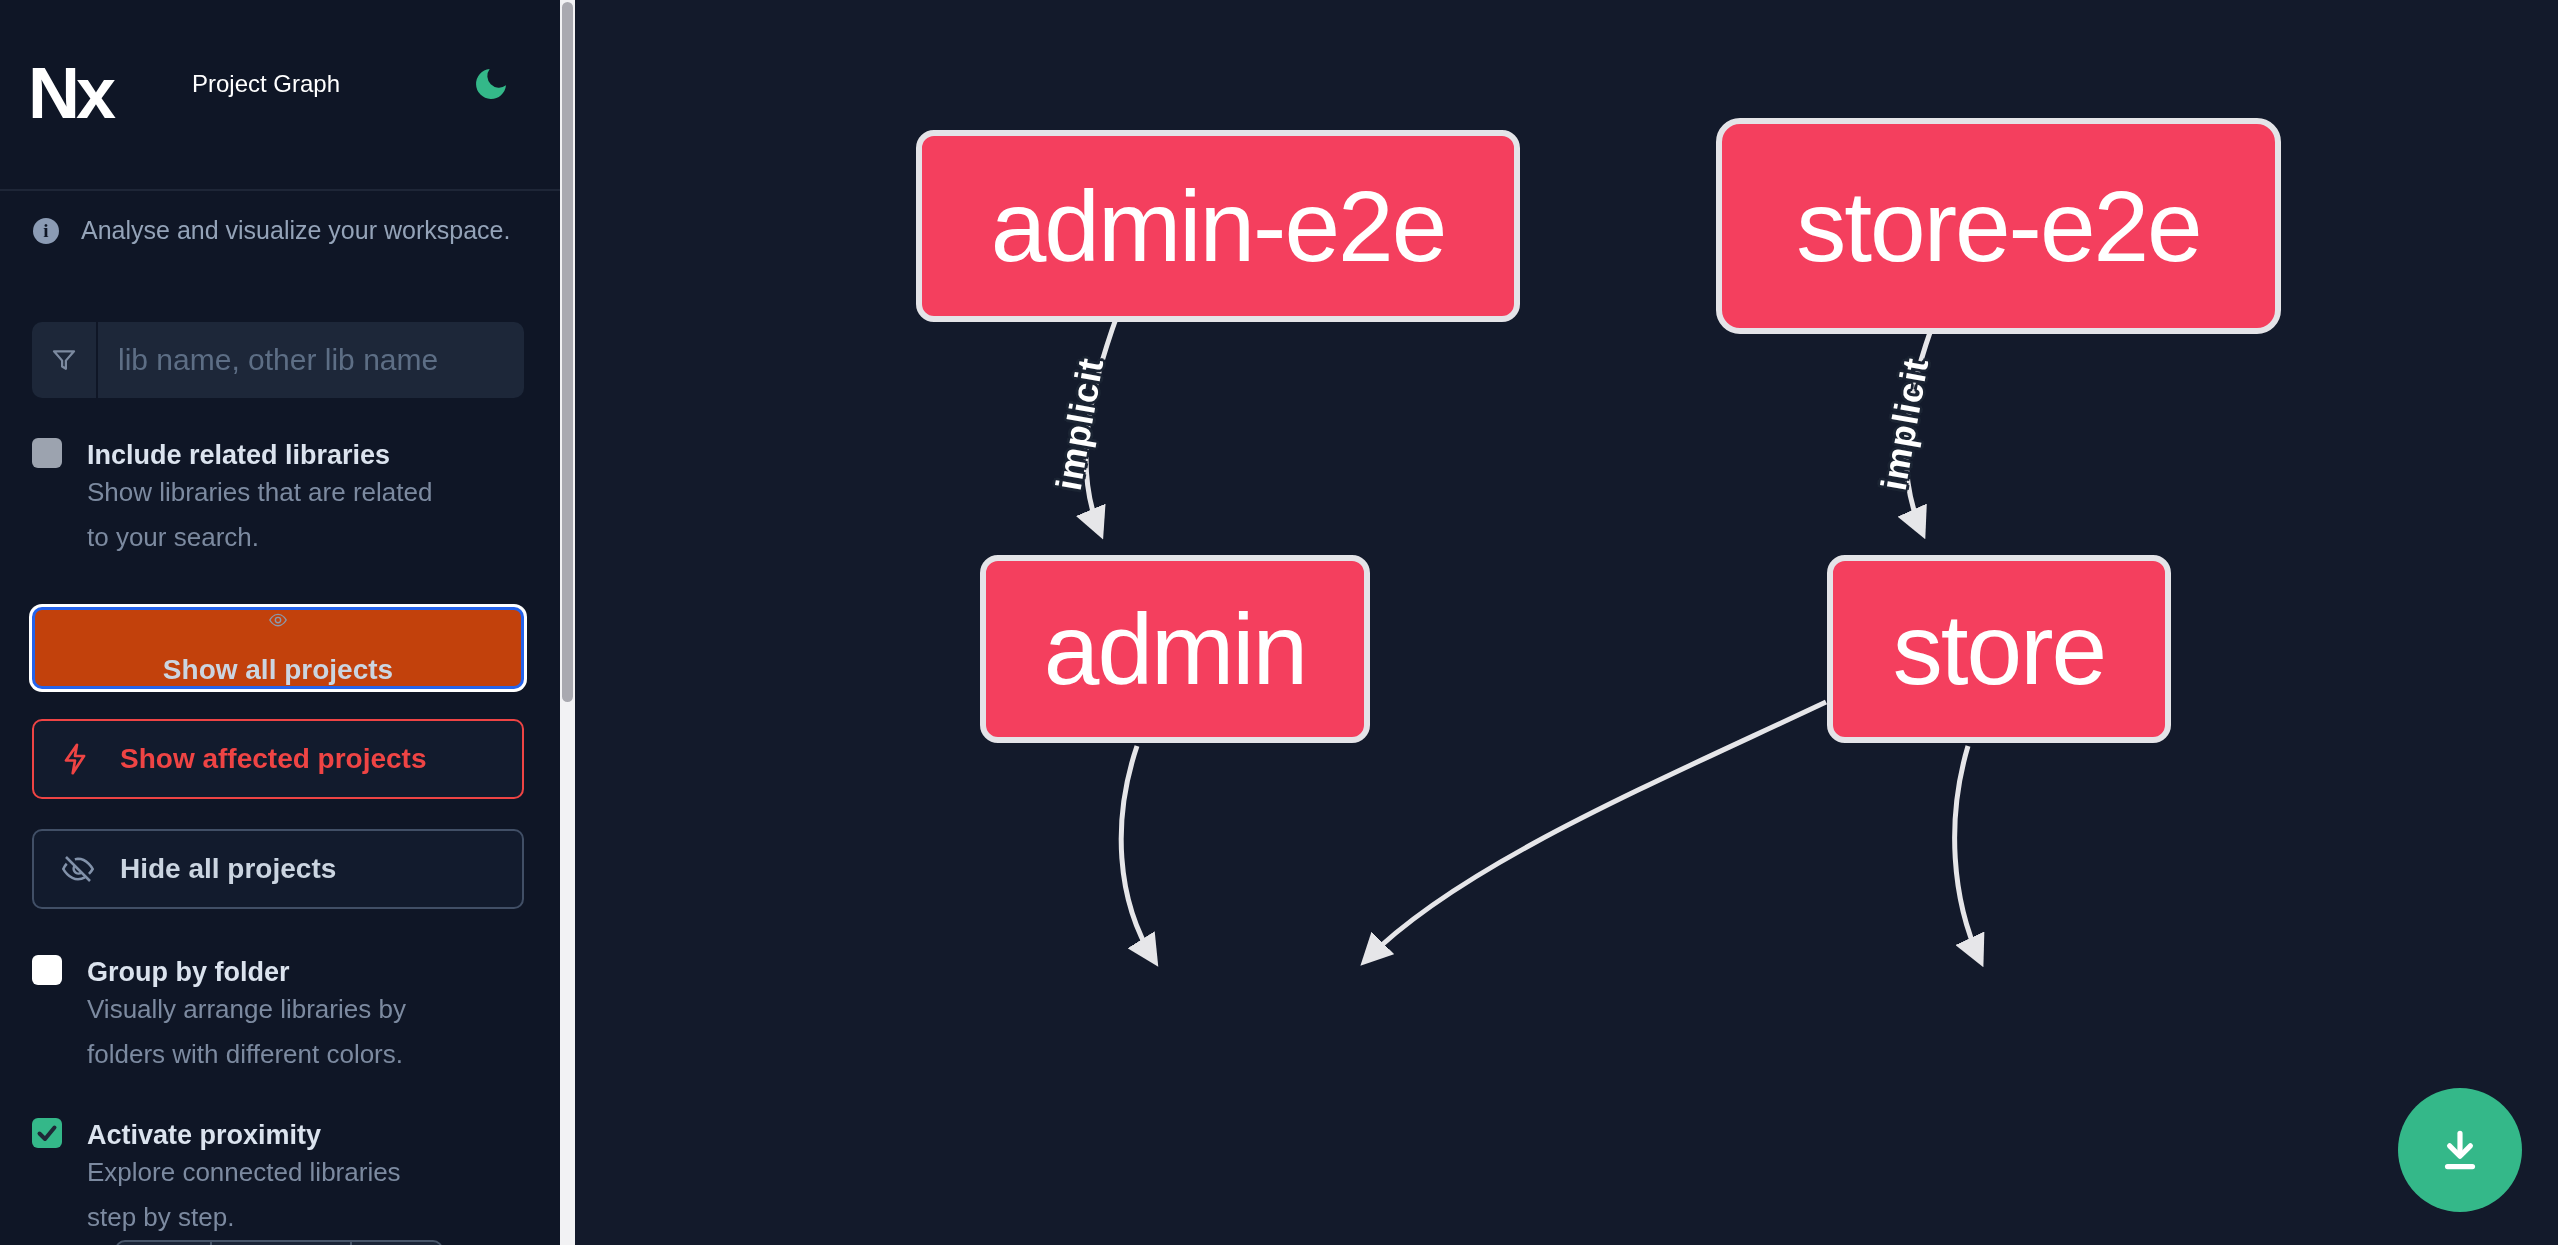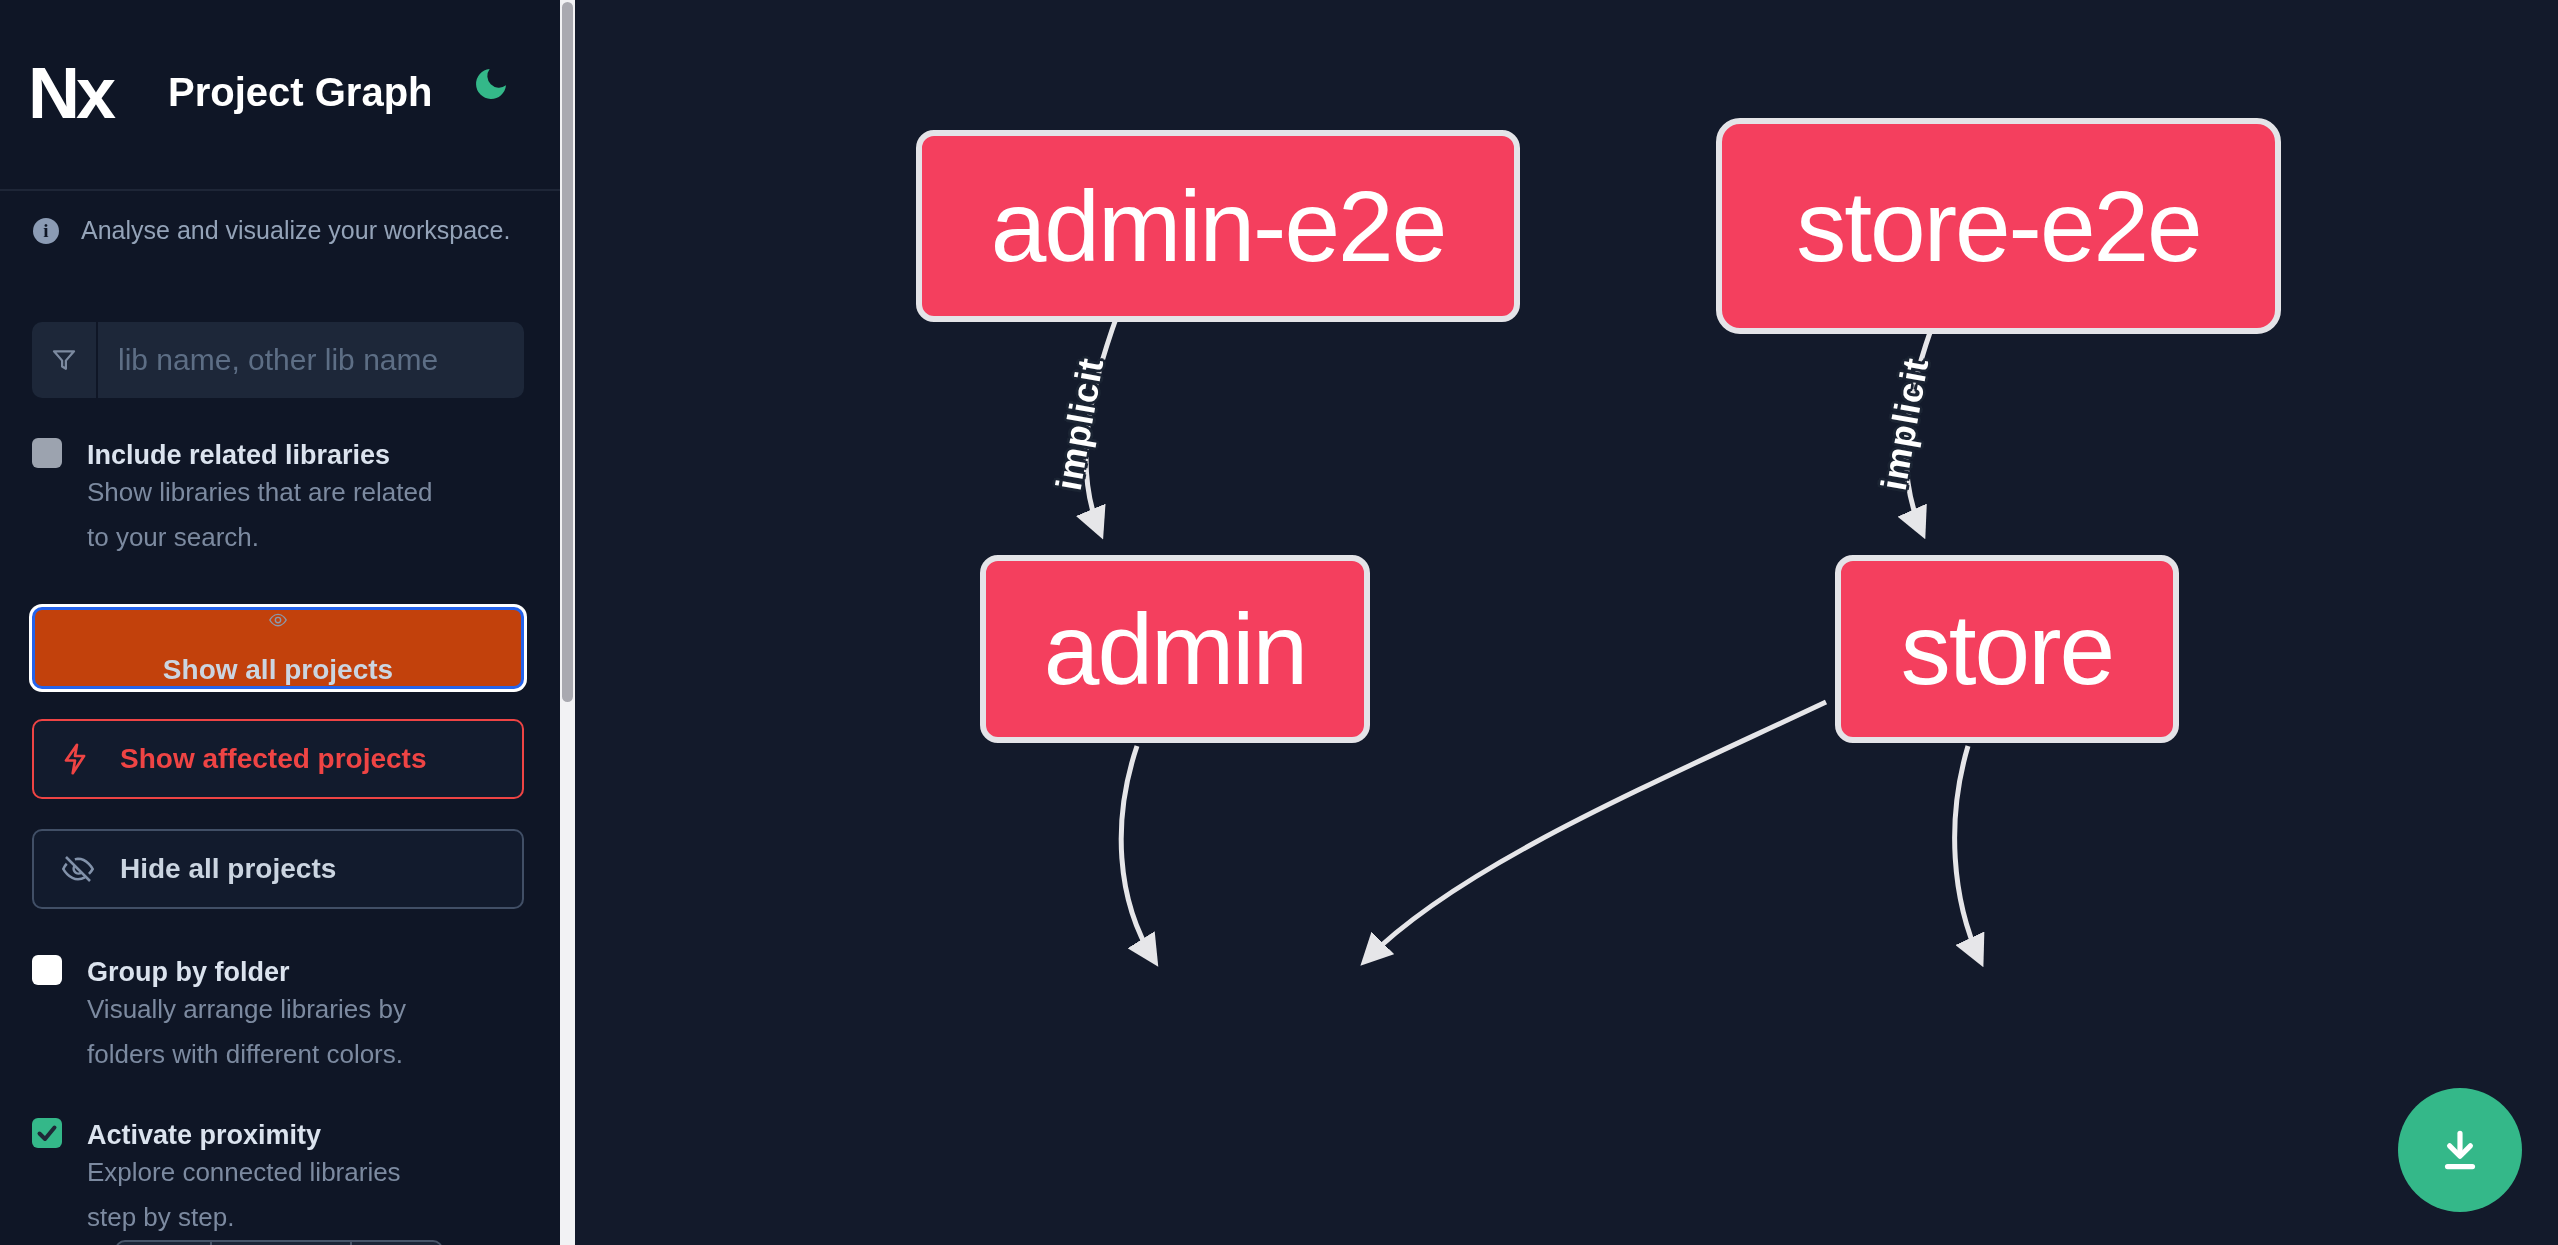--- a/index.html
+++ b/index.html
@@ -28,21 +28,21 @@
   }
   
   .sidebar{
     position:absolute;left:0;top:0;width:560px;height:1245px;
     background:#0f1626;z-index:5;
   }
   .scrollbar{position:absolute;left:560px;top:0;width:15px;height:1245px;background:#f2f2f4;z-index:6;}
   .scrollbar .thumb{position:absolute;left:2px;top:2px;width:11px;height:700px;background:#a9a9b0;border-radius:6px;}
   .hdr-divider{position:absolute;left:0;top:189px;width:560px;height:2px;background:#1e2637;}
   .logo{position:absolute;left:28px;top:52px;color:#ffffff;font-size:72px;font-weight:900;letter-spacing:-4px;font-style:normal;}
-  .app-title{position:absolute;left:168px;top:70px;color:#ffffff;font-size:40px;font-weight:700;}
+  .app-title{position:absolute;left:192px;top:70px;color:#ffffff;font-size:24px;font-weight:400;}
   .moon{position:absolute;left:471px;top:64px;width:40px;height:40px;cursor:pointer;}
   .info-row{position:absolute;left:33px;top:216px;display:flex;align-items:center;gap:22px;}
   .info-icon{width:26px;height:26px;border-radius:50%;background:#8b9bb4;color:#0f1626;
     display:flex;align-items:center;justify-content:center;font-size:19px;font-weight:700;font-family:"Liberation Serif",serif;}
   .info-text{color:#94a3b8;font-size:25px;}
   .search{
     position:absolute;left:32px;top:322px;width:492px;height:76px;box-sizing:border-box;
     background:#1d2739;border-radius:10px;display:flex;align-items:center;
   }
   .search .icon-cell{width:64px;height:100%;display:flex;align-items:center;justify-content:center;border-right:2px solid #0f1626;}
@@ -97,21 +97,21 @@
         <path d="M 1826 702 C 1650 785 1460 865 1366 960" fill="none" stroke="#e6e6e9" stroke-width="5" marker-end="url(#arrow)"></path>
         <path d="M 1968 746 C 1946 820 1952 900 1980 960" fill="none" stroke="#e6e6e9" stroke-width="5" marker-end="url(#arrow)"></path>
       </g>
   </svg>
 
 <div class="edge-label" style="left: 1080px; top: 424px; transform: translate(-50%, -50%) rotate(-80deg);">implicit</div>
     <div class="edge-label" style="left: 1905px; top: 424px; transform: translate(-50%, -50%) rotate(-80deg);">implicit</div>
     <div class="node affected" style="left: 873px; top: 130px; width: 604px; height: 192px; margin-left: 43px;">admin-e2e</div>
     <div class="node affected" style="left: 1716px; top: 118px; width: 565px; height: 216px; border-radius: 24px;">store-e2e</div>
     <div class="node affected" style="left: 980px; top: 555px; width: 390px; height: 188px;">admin</div>
-    <div class="node affected" style="left: 1827px; top: 555px; width: 344px; height: 188px; margin-left: 8px;">store</div>
+    <div class="node affected" style="left: 1827px; top: 555px; width: 344px; height: 188px;">store</div>
   </div>
 
 <div class="sidebar">
   <div class="logo">Nx</div>
   <div class="app-title">Project Graph</div>
   <svg class="moon icon" viewBox="0 0 24 24">
     <path d="M21 12.8A9 9 0 1 1 11.2 3a7 7 0 0 0 9.8 9.8z" fill="#34b889"></path>
   </svg>
   <div class="hdr-divider"></div>
 

